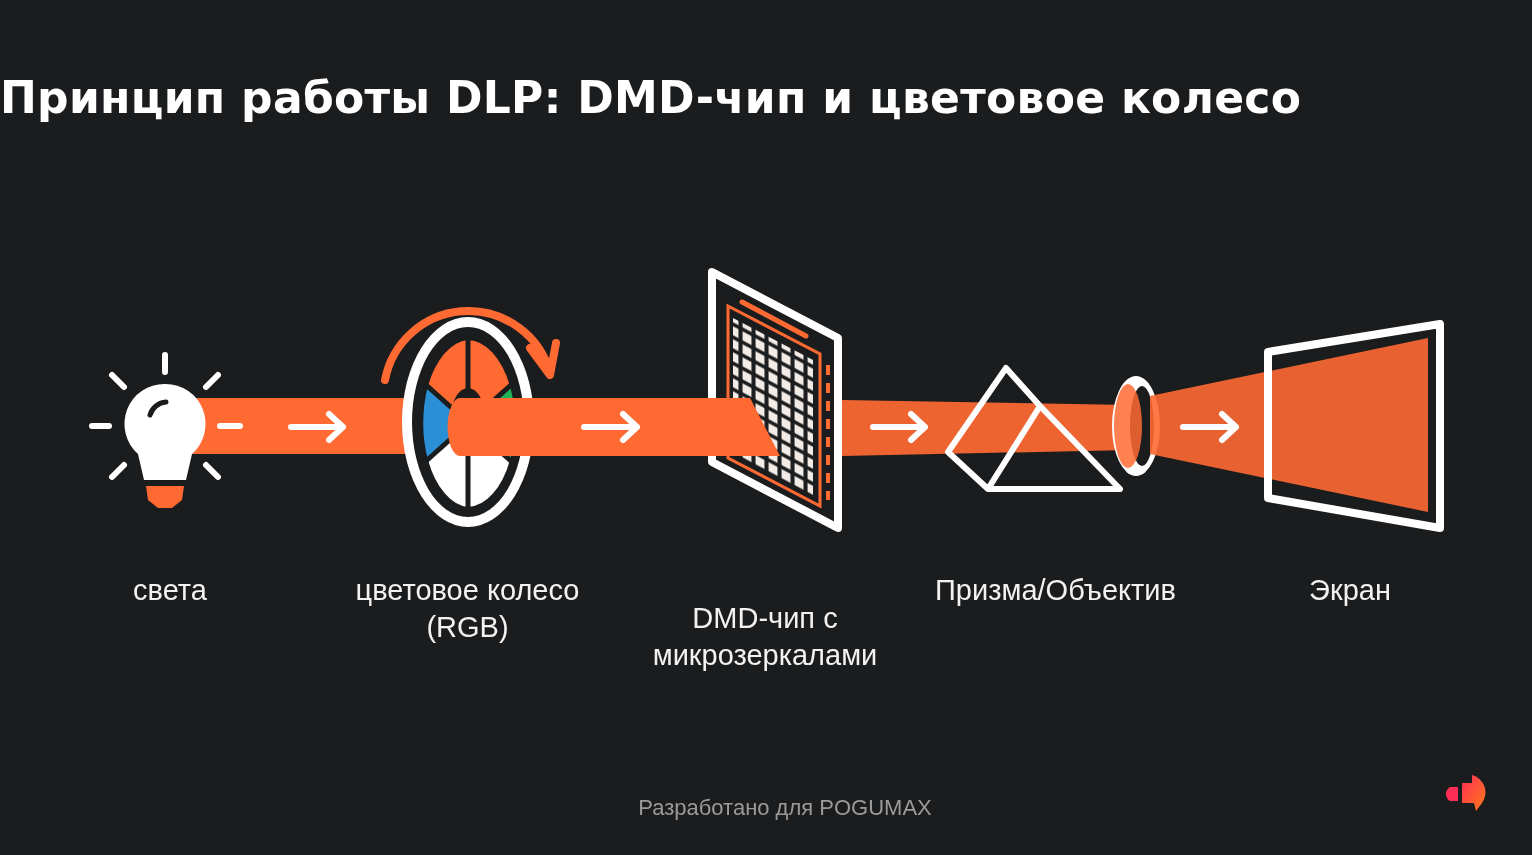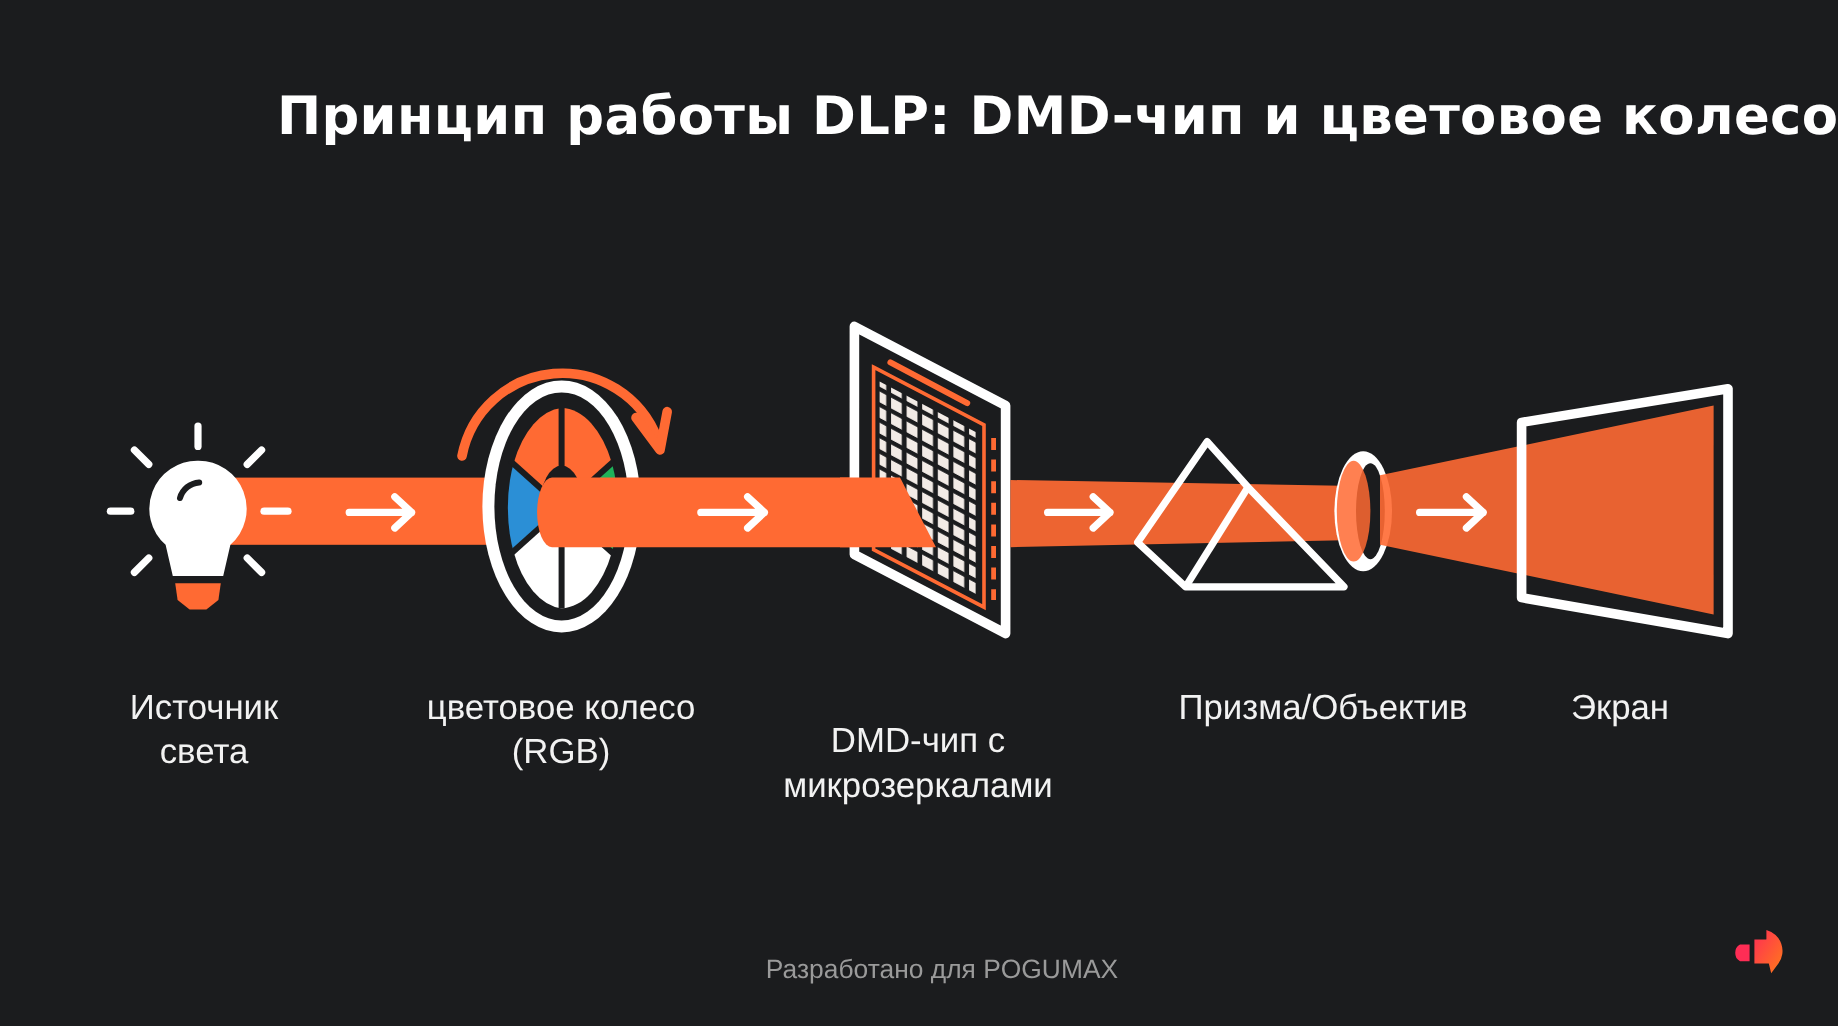--- a/index.html
+++ b/index.html
@@ -5,21 +5,21 @@
   html, body { margin:0; padding:0; }
   body {
     width:1532px; height:855px; overflow:hidden;
     background:#1b1c1e;
     font-family:"Liberation Sans", sans-serif;
     color:#ffffff;
     position:relative;
   }
   .title {
     position:absolute; left:0; top:72px; width:1532px;
-    text-align:right; font-family:"DejaVu Sans", sans-serif;
+    text-align:left; font-family:"DejaVu Sans", sans-serif;
     font-weight:bold; font-size:44px; letter-spacing:0.3px;
   }
   svg.diagram { position:absolute; left:0; top:0; }
   .label {
     position:absolute; text-align:center; font-size:29px; line-height:37px;
     color:#f2f2f2;
   }
   .footer {
     position:absolute; left:0; top:795px; width:1532px; text-align:center;
     font-size:22px; color:#9a9a9a;padding-left:19px;
@@ -107,32 +107,31 @@
 
   <g stroke="#ffffff" stroke-width="6" fill="none" stroke-linecap="round" stroke-linejoin="round">
     <path d="M291 427 L343 427 M329 414 L343 427 L329 440"></path>
     <path d="M584 427 L637 427 M623 414 L637 427 L623 440"></path>
     <path d="M873 427 L925 427 M911 414 L925 427 L911 440"></path>
     <path d="M1183 427 L1236 427 M1222 414 L1236 427 L1222 440"></path>
   </g>
 </svg>
 
 <div class="label" style="left:70px; top:572px; width:200px;">
-  <div>Источник</div>
   <div>света</div>
 </div>
 <div class="label" style="left:330px; top:572px; width:275px;">
   <div>цветовое колесо</div>
   <div>(RGB)</div>
 </div>
 <div class="label" style="left:630px; top:572px; width:270px;margin-top:28px;">
   <div>DMD-чип с</div>
   <div>микрозеркалами</div>
 </div>
-<div class="label" style="left:928px; top:572px; width:295px;text-align:right;">
+<div class="label" style="left:908px; top:572px; width:295px;">
   <div>Призма/Объектив</div>
 </div>
 <div class="label" style="left:1270px; top:572px; width:160px;">
   <div>Экран</div>
 </div>
 
 <div class="footer">Разработано для POGUMAX</div>
 
 <svg class="logo" width="42" height="40" viewBox="0 0 42 40">
   <defs>

